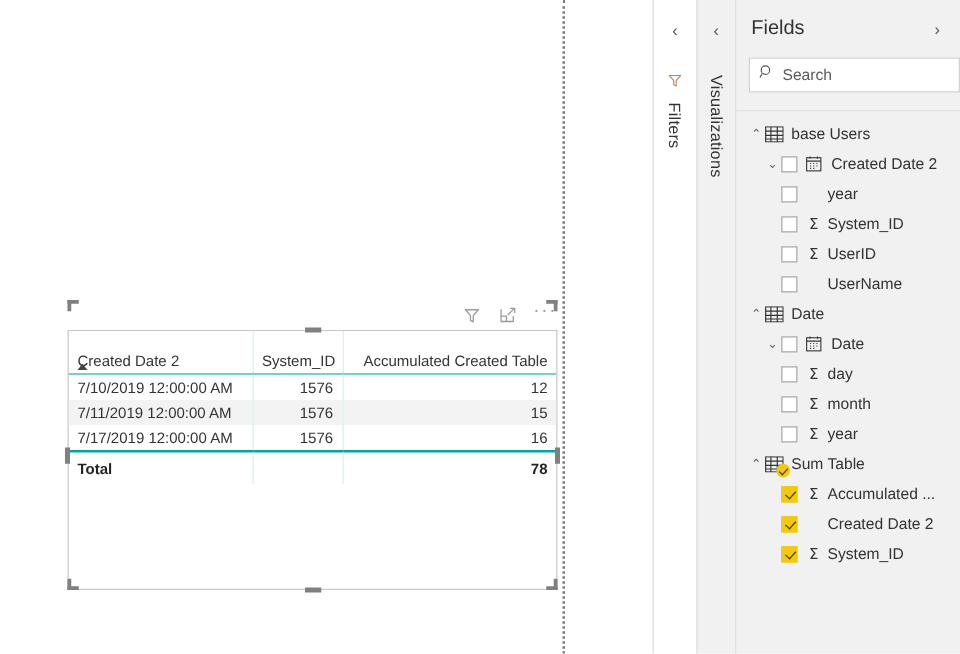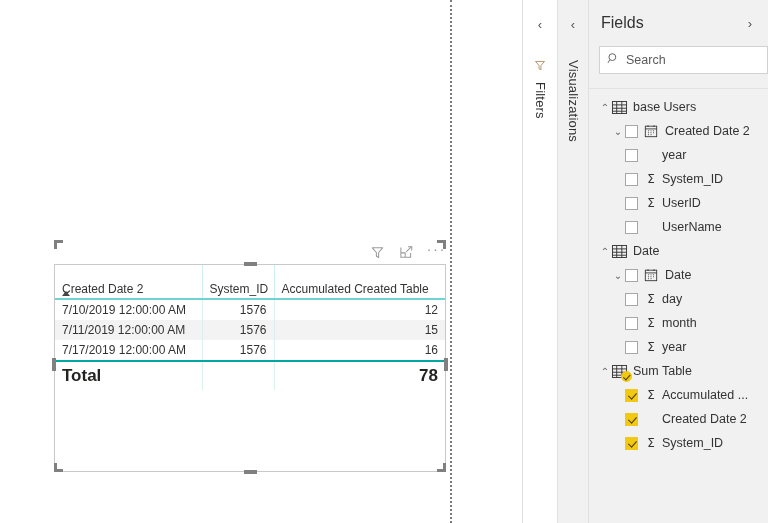--- a/index.html
+++ b/index.html
@@ -111,21 +111,21 @@
     font-size: 12px;
     padding: 5px 7px 2px 7px;
     vertical-align: bottom;
     border-bottom: 2px solid #6fd3d2;
     background: #ffffff;
     position: relative;
     height: 34px;
   }
   th.col-date   { text-align: left; border-right: 1px solid #cfefee; }
   th.col-sysid  { text-align: right; border-right: 1px solid #cfefee; }
-  th.col-accum  { text-align: left; padding-left: 8px; }
+  th.col-accum  { text-align: right; padding-left: 8px; }
 
   .sort-arrow {
     position: absolute;
     left: 7px; bottom: 2px;
     width: 0; height: 0;
     border-left: 4.5px solid transparent;
     border-right: 4.5px solid transparent;
     border-bottom: 5px solid #444;
   }
 
@@ -137,21 +137,21 @@
     color: #333333;
     border-right: 1px solid #d9f0ef;
   }
   table.pbi tbody td:last-child { border-right: none; }
   td.v-date  { text-align: left; margin-top: 36px; }
   td.v-num   { text-align: right; }
   tr.alt td  { background: #f3f3f3; }
 
   table.pbi tfoot td {
     padding: 4px 7px;
-    font-size: 17px;
+    font-size: 12px;
     font-weight: bold;
     color: #252423;
     border-top: 2px solid #00a6a0;
     height: 26px;
     border-right: 1px solid #d9f0ef;
   }
   table.pbi tfoot td:last-child { border-right: none; padding-left: 12px; }
 
   
   #pane-filters {

